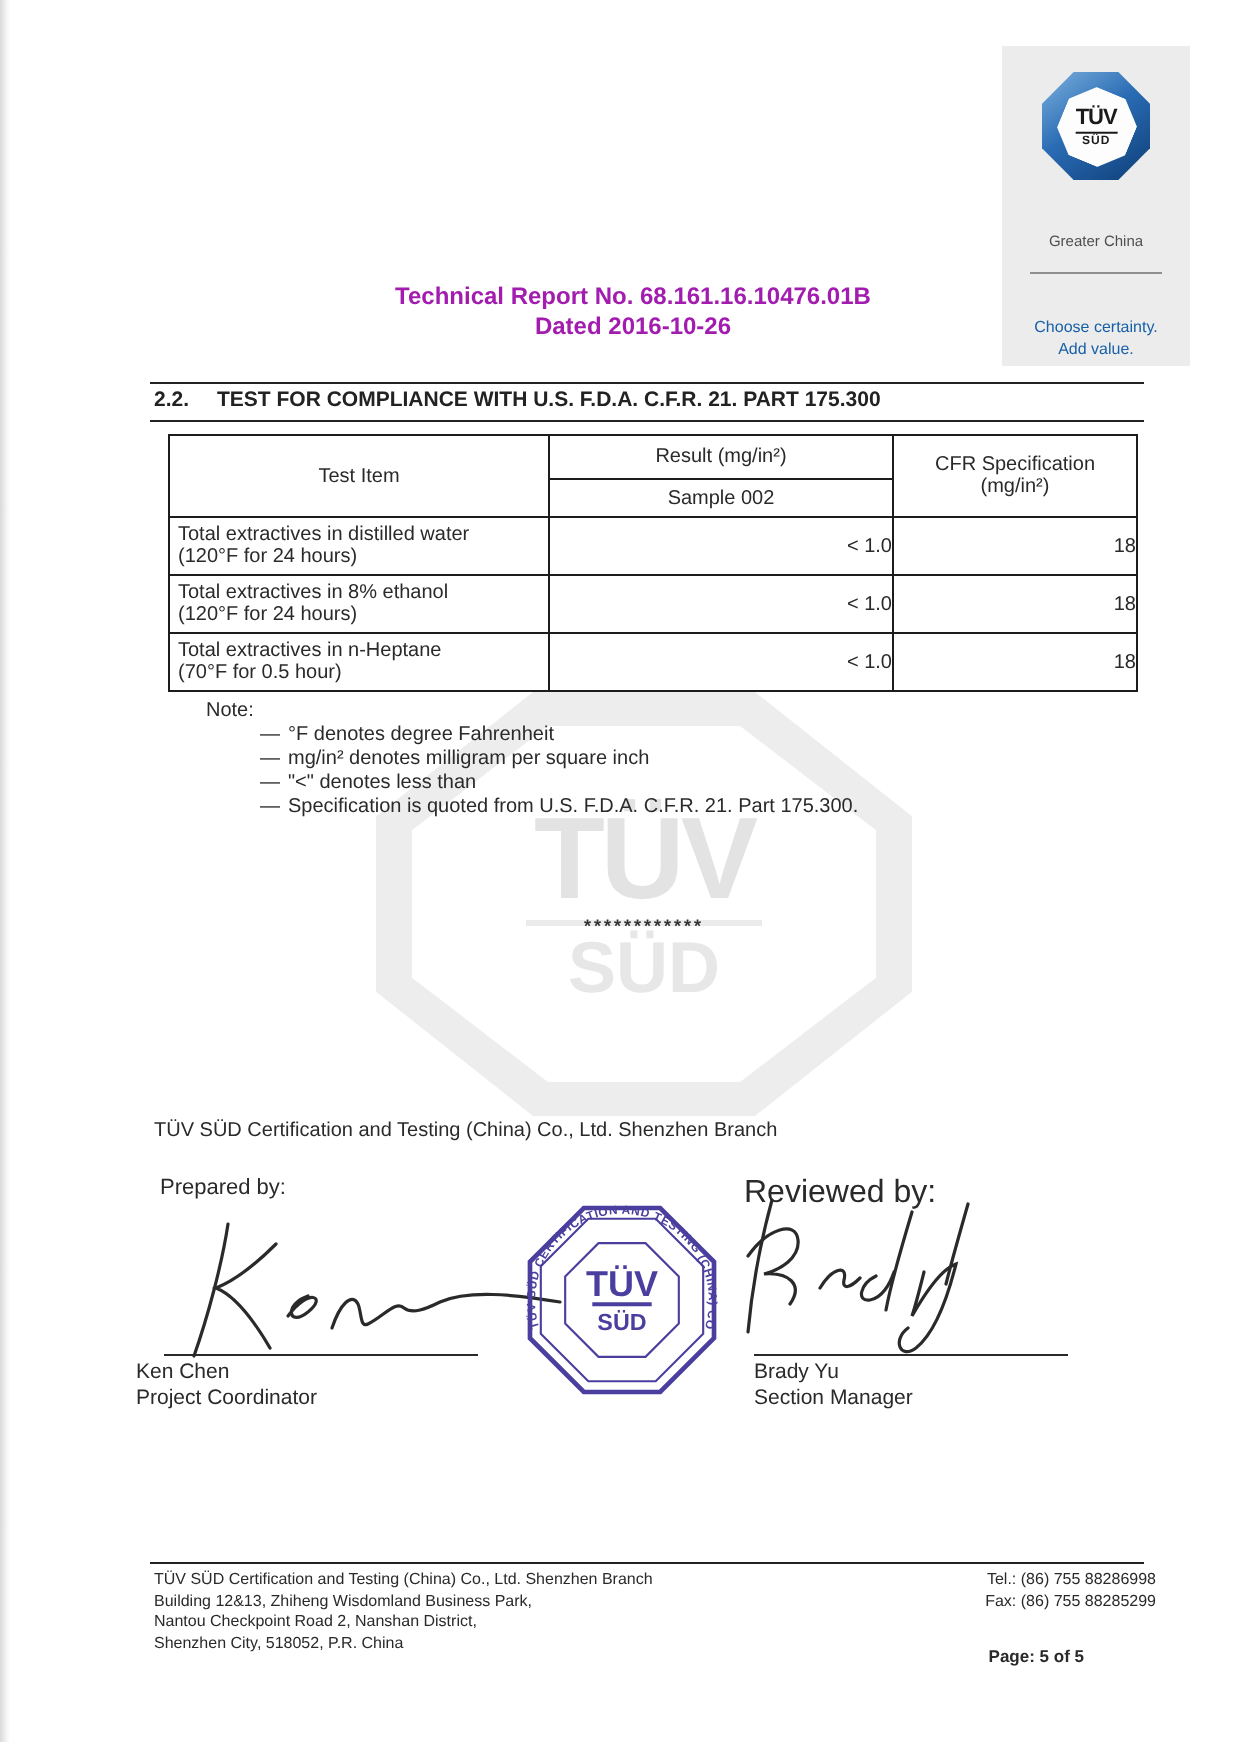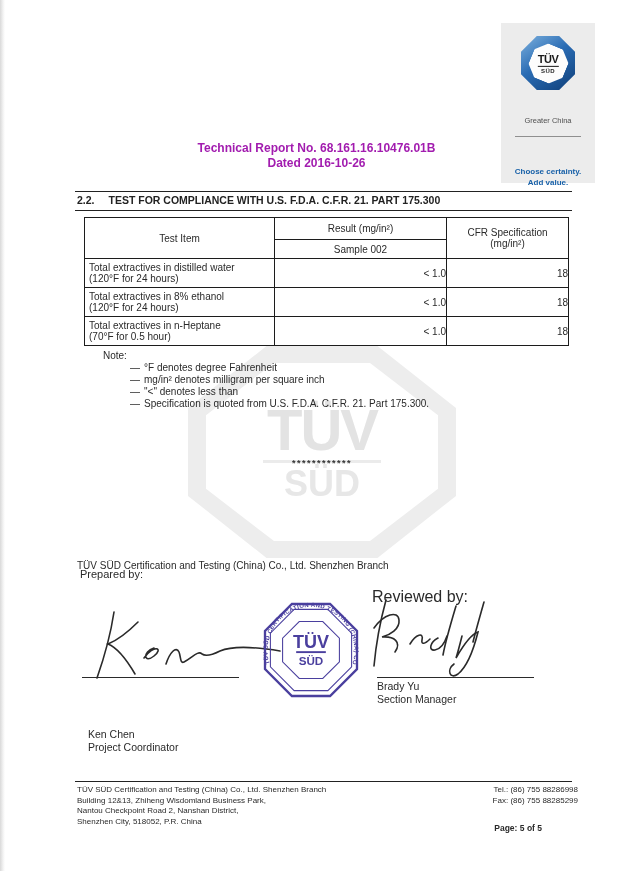--- a/index.html
+++ b/index.html
@@ -17,21 +17,21 @@
     background:linear-gradient(145deg,#7db1de 0%,#2a6cb4 45%,#0e3e78 100%);
     display:flex; align-items:center; justify-content:center; }
   .brand-logo-inner { width:37px; height:37px; background:#fdfdfd; transform:rotate(22.5deg);
     display:flex; align-items:center; justify-content:center; }
   .brand-logo-text { transform:rotate(-22.5deg); text-align:center; color:#1a1a1a; line-height:1; }
   .brand-logo-text .t { display:block; font-weight:bold; font-size:11px; letter-spacing:-0.5px;
     border-bottom:1.5px solid #1a1a1a; padding-bottom:1px; }
   .brand-logo-text .s { display:block; font-weight:bold; font-size:6px; margin-top:1px; letter-spacing:0.5px; }
   .brand-region { position:absolute; left:0; top:93px; width:100%; font-size:7.5px; color:#4f4f4f; }
   .brand-divider { position:absolute; left:14px; top:113px; width:66px; border-top:1px solid #8f8f8f; }
-  .brand-tagline { position:absolute; left:0; top:143px; width:100%; font-size:8px; font-weight:bold;
+  .brand-tagline { position:absolute; left:0; top:135px; width:100%; font-size:8px; font-weight:normal;
     color:#1760a8; line-height:11px;text-align:center; }
 
   
   .doc-title { position:absolute; left:75px; top:141px; width:483px; text-align:center;
     font-size:12px; font-weight:bold; line-height:15px; color:#a21caf; }
 
   
   .rule { position:absolute; left:75px; width:497px; border-top:1.2px solid #222; }
   .rule-top { top:191px; }
   .rule-bottom { top:210px; }
@@ -63,30 +63,30 @@
     display:flex; flex-direction:column; align-items:center; justify-content:center; }
   .wm-t { font-size:58px; font-weight:bold; color:#e3e3e3; line-height:56px; letter-spacing:-2px; }
   .wm-line { width:118px; border-top:3px solid #ebebeb; margin:2px 0 3px 0; }
   .wm-s { font-size:36px; font-weight:bold; color:#e7e7e7; line-height:36px; }
 
   .end-marker { position:absolute; left:252px; top:458px; width:140px; text-align:center;
     font-size:9px; font-weight:bold; letter-spacing:1.5px; color:#333; z-index:1; }
 
   
   .company-line { position:absolute; left:77px; top:560px; font-size:10px; color:#2a2a2a; }
-  .prepared-label { position:absolute; left:80px; top:568px; font-size:11px; color:#2a2a2a; }
+  .prepared-label { position:absolute; left:80px; top:588px; font-size:11px; color:#2a2a2a; }
   .reviewed-label { position:absolute; left:372px; top:588px; font-size:16px; color:#2a2a2a; }
   .sig-ken { position:absolute; left:80px; top:606px; z-index:1; }
   .sig-brady { position:absolute; left:366px; top:592px; z-index:1; }
   .stamp { position:absolute; left:258px; top:597px; z-index:1; }
   .sig-line { position:absolute; top:677px; width:157px; border-top:1px solid #2a2a2a; }
   .sig-line-left { left:82px; } .sig-line-right { left:377px; }
   .sig-name { position:absolute; top:680px; font-size:10.5px; color:#2a2a2a; }
   .sig-title { position:absolute; top:693px; font-size:10.5px; color:#2a2a2a; }
-  .sig-left { left:88px;margin-top:48px; } .sig-right { left:377px; }
+  .sig-left { left:68px; } .sig-right { left:377px; }
 
   
   .footer-rule { position:absolute; left:75px; top:781px; width:497px; border-top:1.5px solid #222; }
   .footer-address { position:absolute; left:77px; top:785px; width:330px;
     font-size:8px; line-height:10.6px; color:#2a2a2a; }
   .footer-contact { position:absolute; left:430px; top:785px; width:148px; text-align:right;
     font-size:8px; line-height:10.6px; color:#2a2a2a; }
   .footer-page { position:absolute; left:400px; top:823px; width:142px; text-align:right;
     font-size:8.5px; color:#2a2a2a;font-weight:bold; }
 </style>

